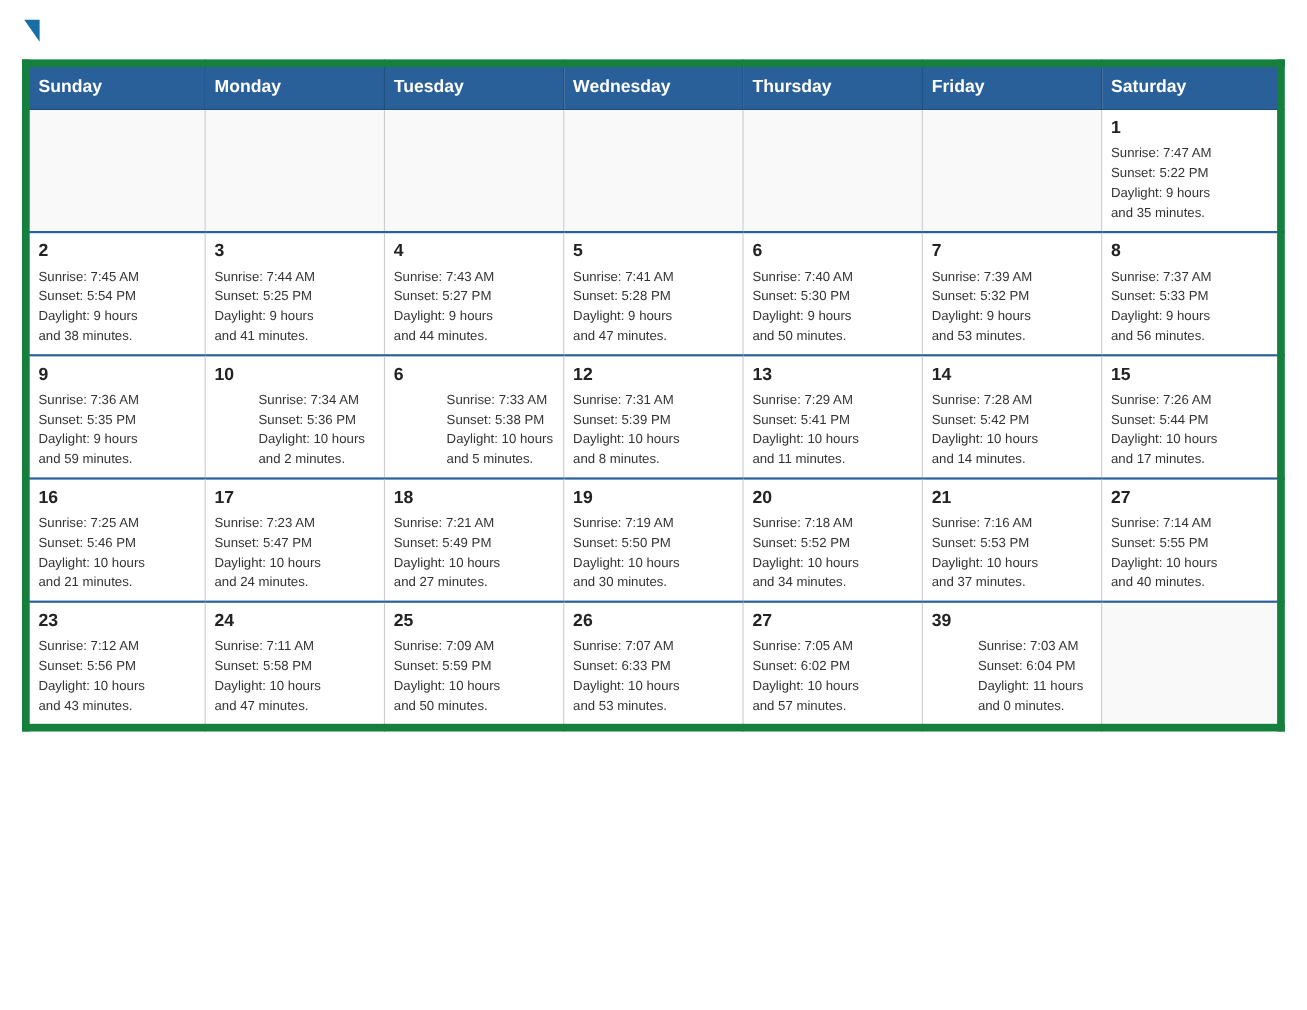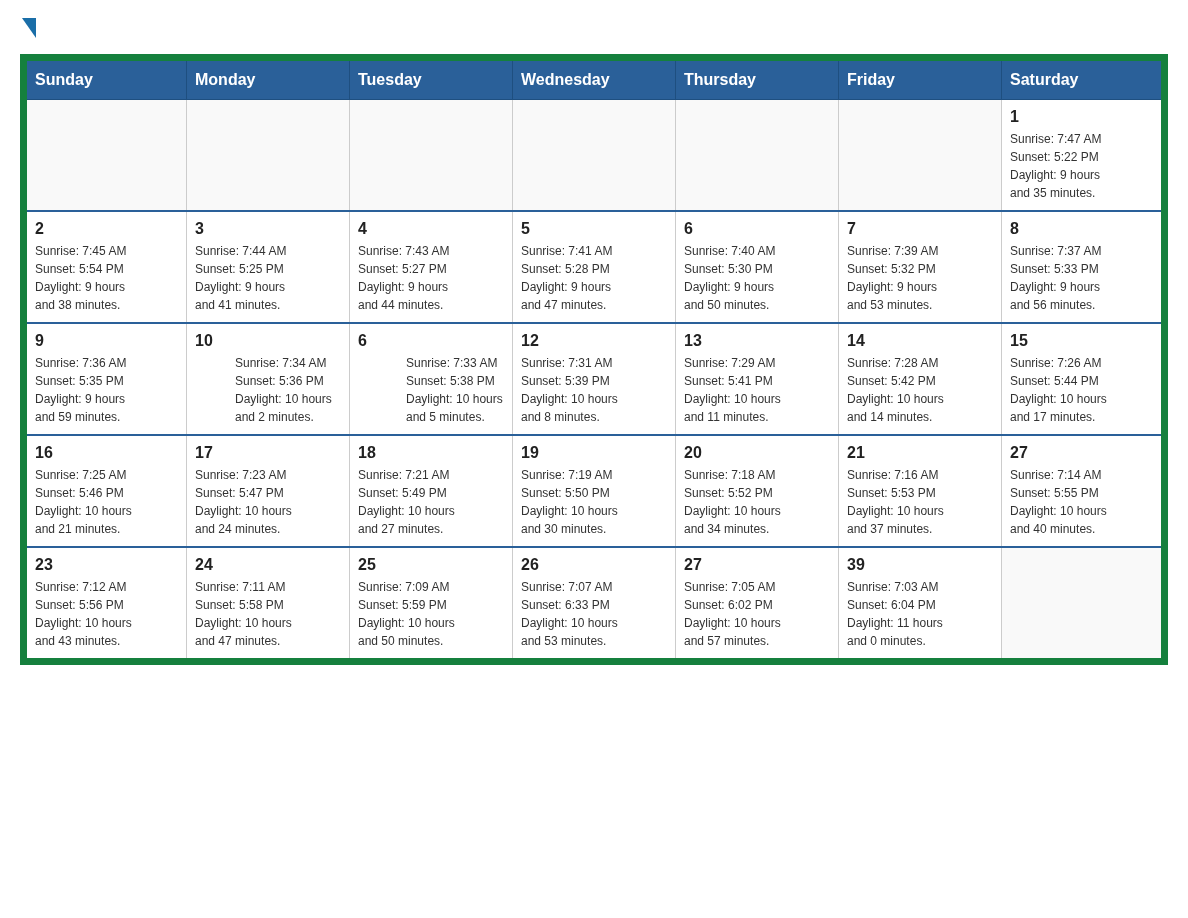--- a/index.html
+++ b/index.html
@@ -336,21 +336,21 @@
         </td>
         <td>
           <span class="day-number">27</span>
           <div class="day-info" style="white-space: pre-line;">Sunrise: 7:05 AM
 Sunset: 6:02 PM
 Daylight: 10 hours
 and 57 minutes.</div>
         </td>
         <td>
           <span class="day-number">39</span>
-          <div class="day-info" style="white-space: pre-line;">Sunrise: 7:03 AM
+          <div class="day-info" style="white-space: pre-line; margin-left: 42px;">Sunrise: 7:03 AM
 Sunset: 6:04 PM
 Daylight: 11 hours
 and 0 minutes.</div>
         </td>
         <td class="empty-cell"></td>
       </tr>
     </tbody>
 </table>
 
 </body></html>

